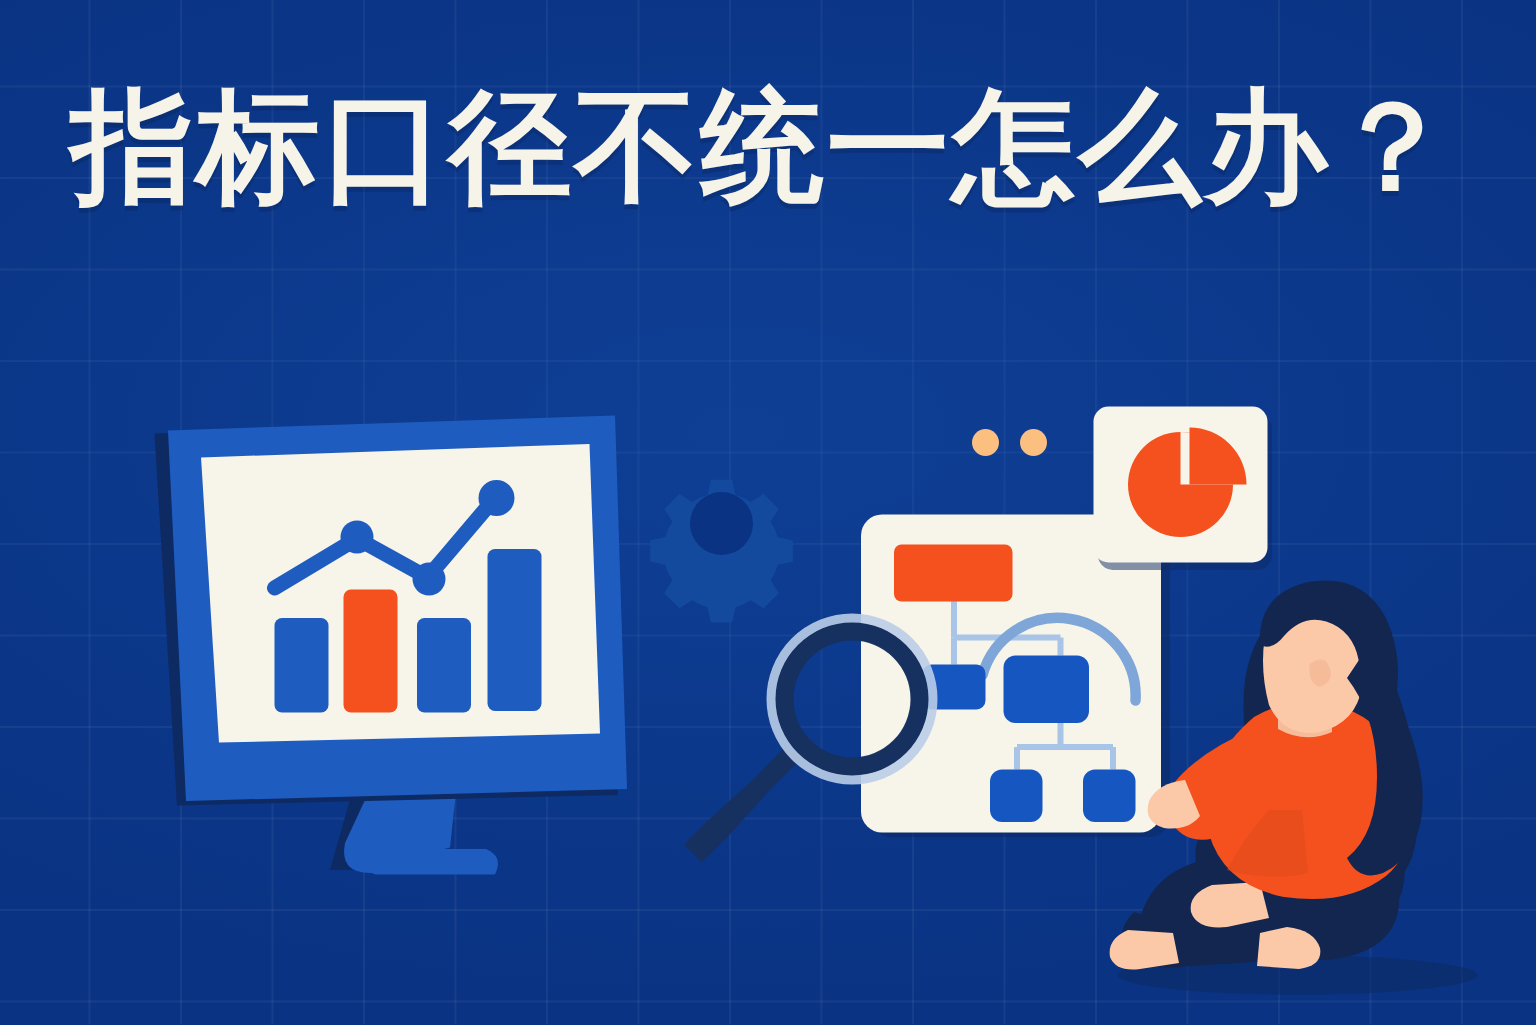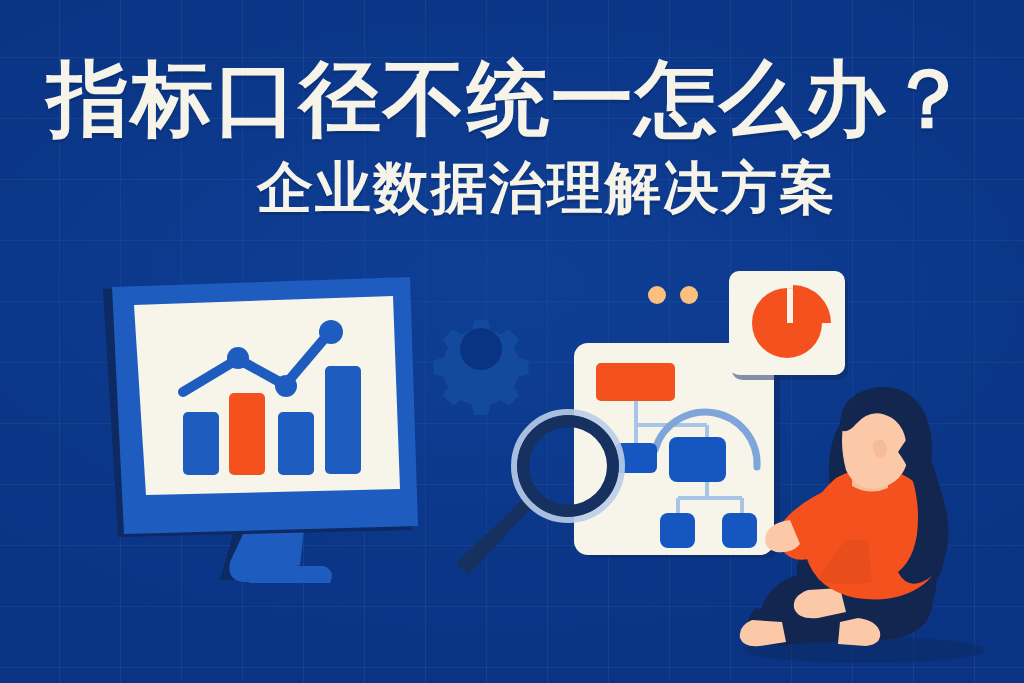--- a/index.html
+++ b/index.html
@@ -51,21 +51,20 @@
 </head>
 <body>
 
 <div id="stage">
 
   <div class="bg-grid"></div>
   <div class="bg-vignette"></div>
 
   <div class="headline-block">
     <div class="title-main">指标口径不统一怎么办？</div>
-    <div class="title-sub">企业数据治理解决方案</div>
   </div>
 
   <svg class="art" viewBox="0 0 1024 683" xmlns="http://www.w3.org/2000/svg">
 
     <g>
 
       <path d="M237 520 L300 520 L290 580 L220 580 Z" fill="#0d2a63"></path>
 
       <path d="M250 519 L305 519 L300 565 L280 570 Q300 566 318 572 L325 582 L247 582 Q226 582 230 562 Z" fill="#1f5cc0"></path>
       <path d="M268 566 L324 566 Q336 571 330 583 L250 583 Q238 578 244 566 Z" fill="#1f5cc0"></path>

